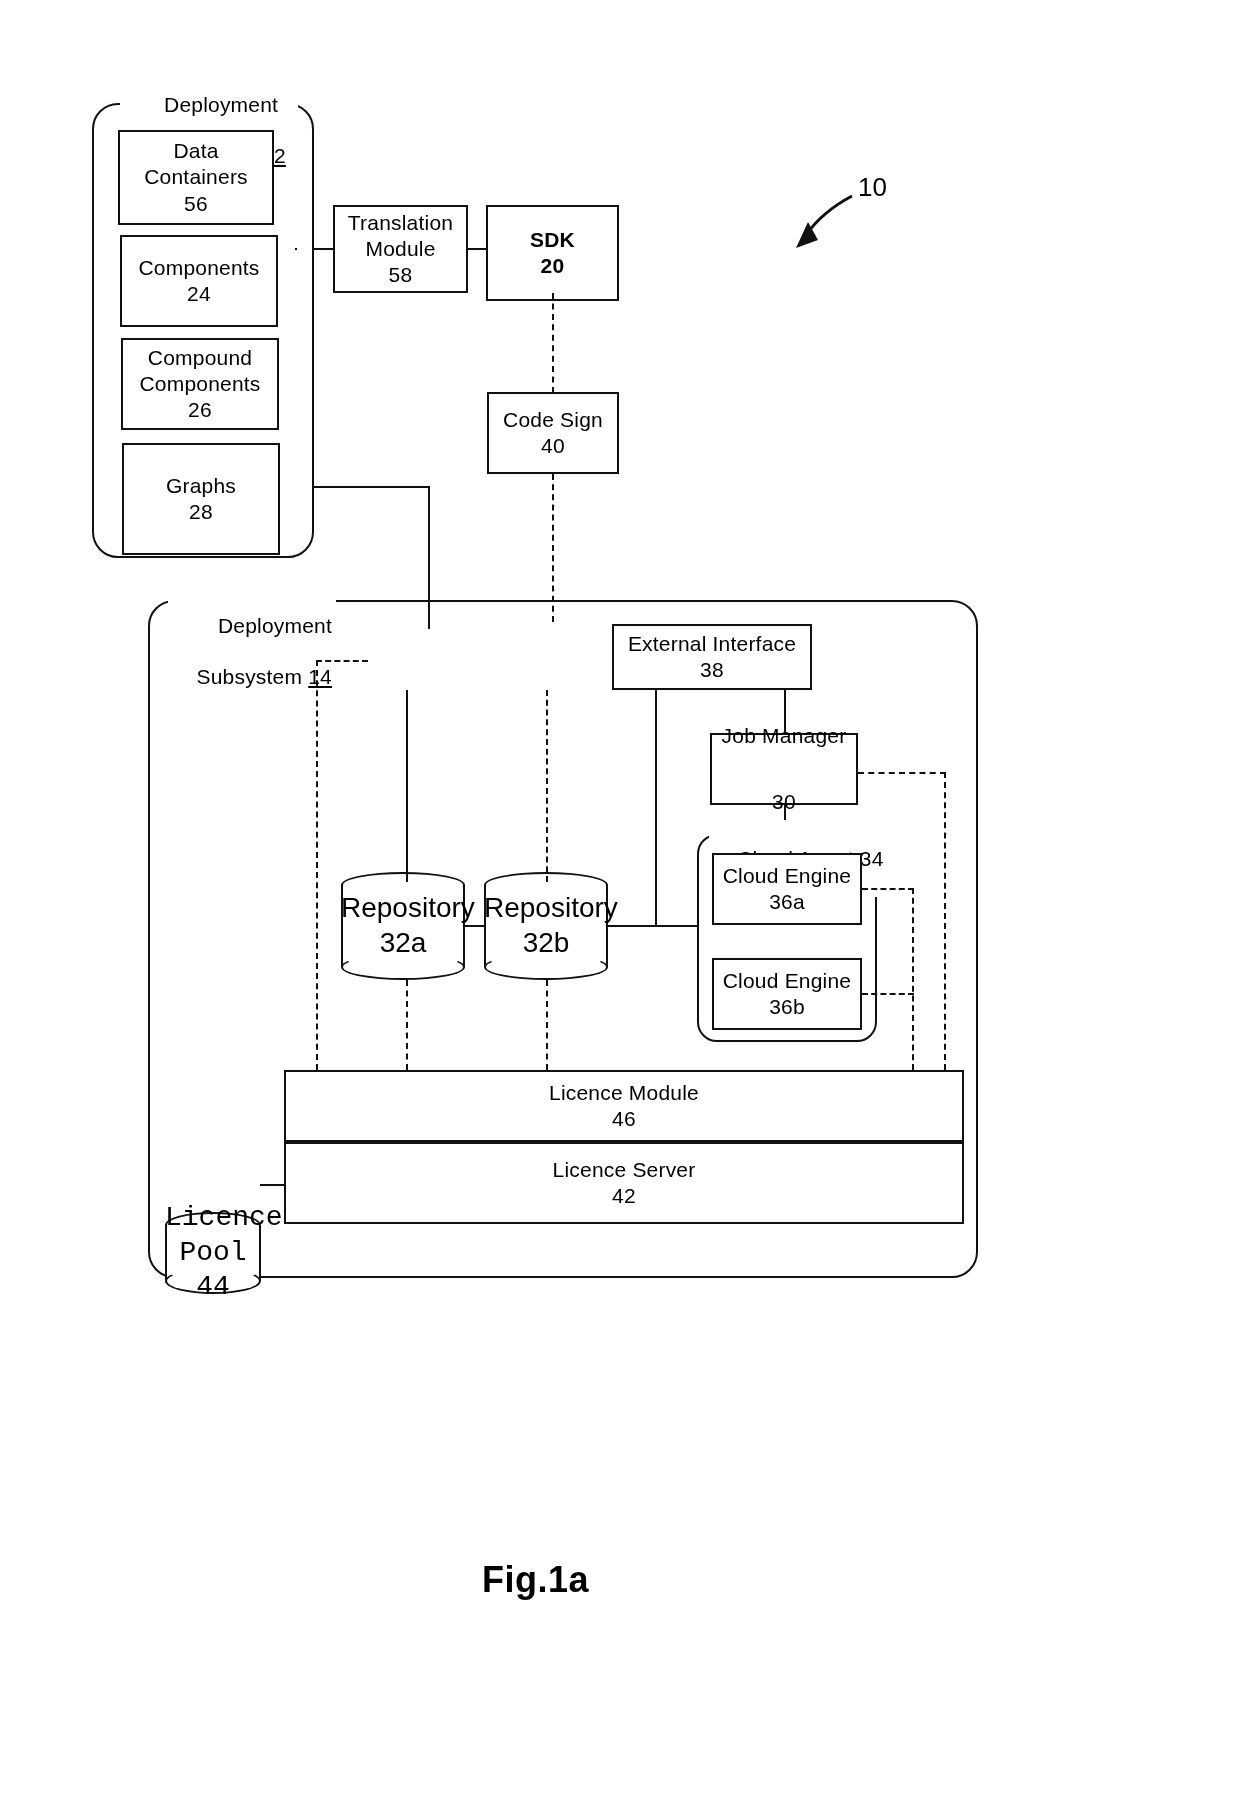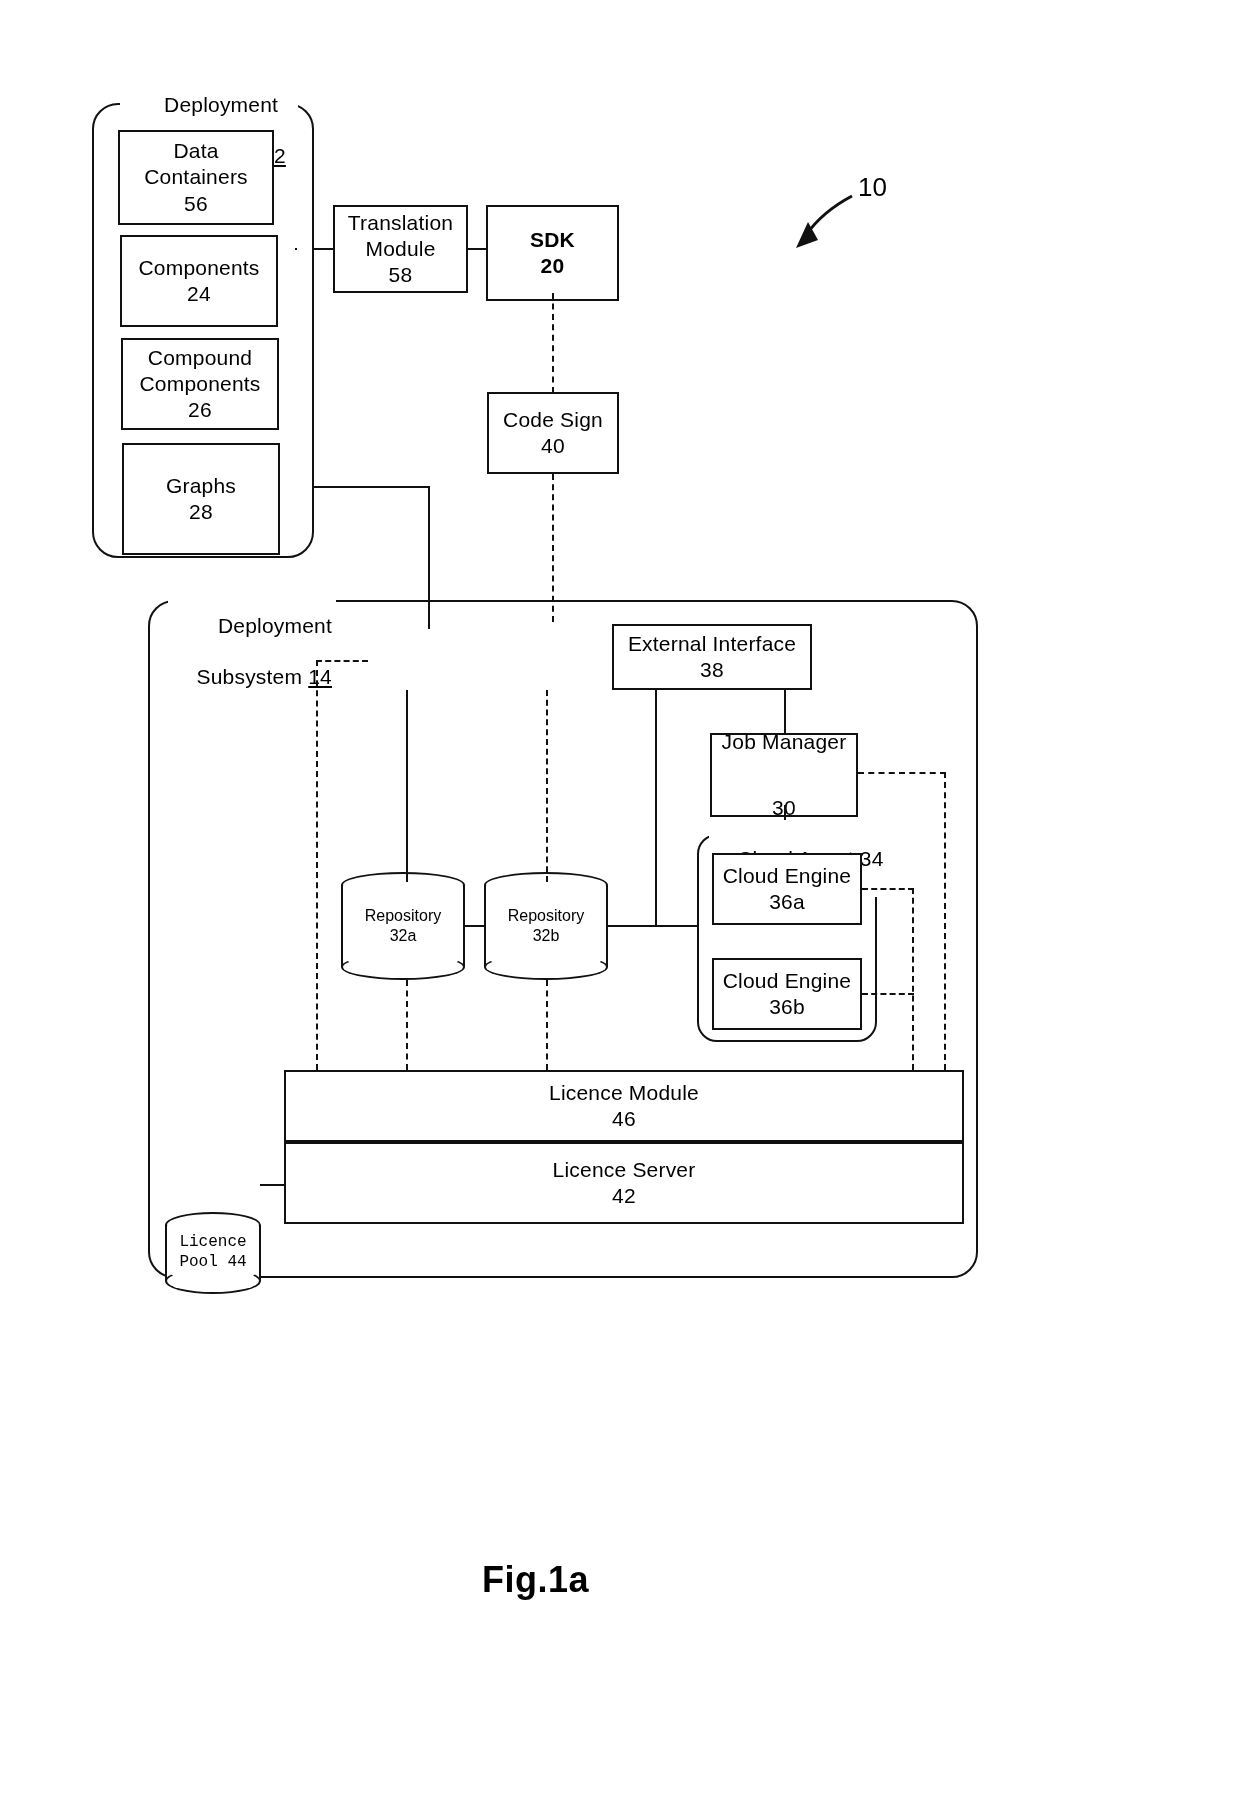--- a/index.html
+++ b/index.html
@@ -95,21 +95,21 @@
     top: 14px;
     height: 14px;
     background: #fff;
   }
   .cyl .txt {
     position: absolute;
     left: 0; right: 0;
     top: 50%;
     transform: translateY(-50%);
     text-align: center;
-    font-size: 16px;
+    font-size: 28px;
     line-height: 1.24;
     z-index: 3;
   }
   .figcap {
     position: absolute;
     font-size: 36px;
     font-weight: bold;
     letter-spacing: 0.5px;
     margin-top: 47px;
   }
@@ -196,21 +196,21 @@
     <span>Deployment</span><br>
     <span>Subsystem</span><span> </span><span class="u">14</span>
   </div>
 
 
   <div class="box" style="left:612px; top:624px; width:200px; height:66px;">
     <div>External Interface</div>
     <div>38</div>
   </div>
 
-  <div class="box" style="left:710px; top:733px; width:148px; height:84px;gap:40px;">
+  <div class="box" style="left:710px; top:733px; width:148px; height:72px;gap:40px;">
     <div>Job Manager</div>
     <div>30</div>
   </div>
 
   <div class="line vline" style="left:784px; top:690px; height:43px;"></div>
 
   <div class="line vline" style="left:784px; top:805px; height:29px;"></div>
 
   <div class="rbox" style="left:697px; top:834px; width:180px; height:208px; border-radius:20px;"></div>
   <div class="lbl" style="left:709px; top:820px; padding:0 4px;">

